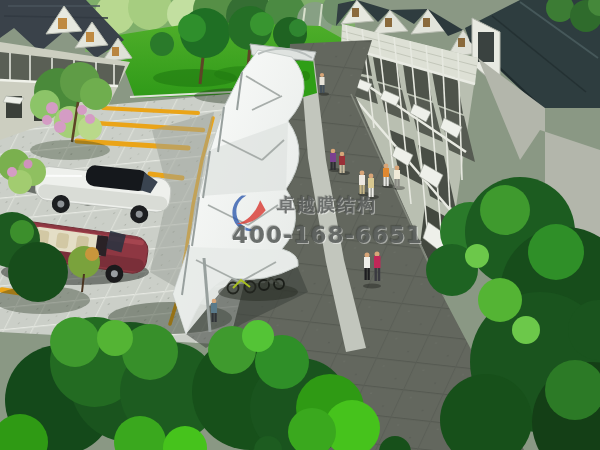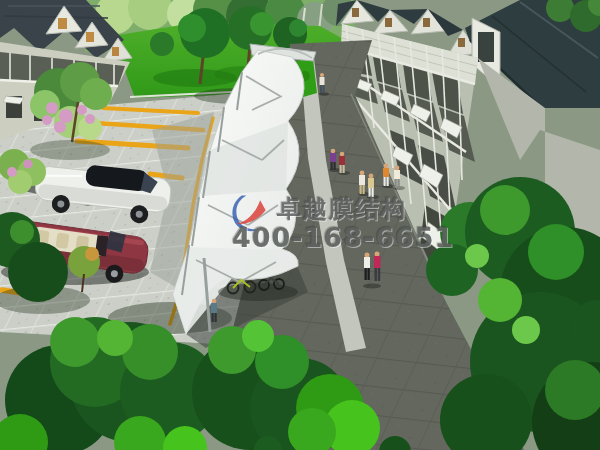--- a/index.html
+++ b/index.html
@@ -3,24 +3,24 @@
 <meta charset="utf-8">
 <style>
   html,body{margin:0;padding:0;}
   body{width:600px;height:450px;overflow:hidden;position:relative;
        font-family:"DejaVu Sans","Liberation Sans",sans-serif;background:#87947f;}
   .scene{position:absolute;left:0;top:0;width:600px;height:450px;}
   .scene svg{display:block;}
   .watermark{position:absolute;left:227px;top:189px;width:190px;height:64px;z-index:10;
              opacity:.92;pointer-events:none;}
   .wm-logo{position:absolute;left:2px;top:2px;width:44px;height:44px;}
-  .wm-name{position:absolute;left:50px;top:4px;font-size:24px;font-weight:bold;
+  .wm-name{position:absolute;left:50px;top:4px;font-size:18px;font-weight:bold;
            letter-spacing:2px;color:rgba(92,96,94,.92);white-space:nowrap;
            text-shadow:1px 1px 0 rgba(255,255,255,.5),-1px -1px 1px rgba(45,48,46,.4);}
-  .wm-phone{position:absolute;left:5px;top:33px;font-size:27px;font-weight:bold;
+  .wm-phone{position:absolute;left:5px;top:33px;font-size:23px;font-weight:bold;
             letter-spacing:1px;color:rgba(90,94,92,.95);white-space:nowrap;
             text-shadow:1px 1px 0 rgba(255,255,255,.5),-1px -1px 1px rgba(45,48,46,.4);}
 </style>
 </head>
 <body>
 
 <div class="scene">
 <svg width="600" height="450" viewBox="0 0 600 450" xmlns="http://www.w3.org/2000/svg">
   <defs>
     <linearGradient id="canopyGrad" x1="0" y1="0" x2="1" y2="1">

